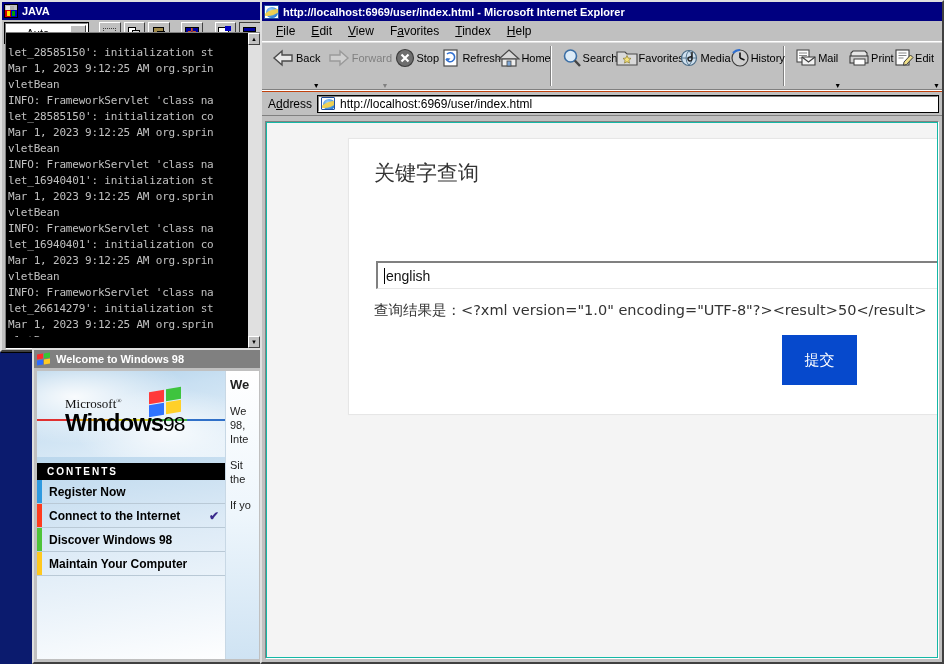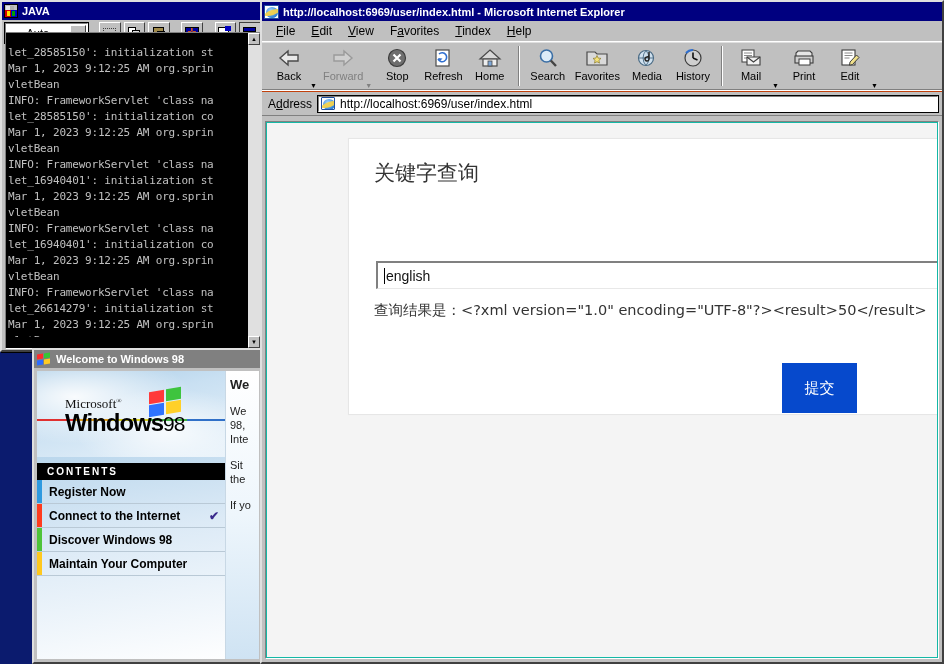--- a/index.html
+++ b/index.html
@@ -306,21 +306,21 @@
     border-top: 1px solid #ffffff;
     border-bottom: 1px solid #808080;
   }
   #ie-toolbar {
     height: 47px;
     display: flex; align-items: flex-start;
     padding: 2px 0 0 4px;
     border-top: 1px solid #dfdfdf;
   }
   .ie-btn {
-    display: flex; flex-direction: column; align-items: center;
+    display: flex; align-items: center;
     justify-content: flex-start;
     min-width: 46px; padding: 1px 4px 0 4px;
     font-size: 11px; color: #000;
     position: relative;
   }
   .ie-btn.disabled { color: #808080; }
   .ie-btn .glyph { height: 24px; display:flex; align-items:center; justify-content:center;}
   .ie-btn .lbl { line-height: 12px; }
   .drop-arrow { font-size: 7px; color:#000; align-self:flex-end; margin:16px 0 0 -2px; padding-right:2px;}
   .drop-arrow.dim { color:#808080; }
@@ -399,21 +399,20 @@
   #submit-btn {
     position: absolute; left: 433px; top: 196px;
     width: 75px; height: 50px;
     background: #0649cc;
     color: #ffffff;
     border: none;
     font-size: 15px;
     font-family: "DejaVu Sans", sans-serif;
     display:flex; align-items:center; justify-content:center;
     cursor: pointer;
-    margin-top: 28px;
   }
 </style>
 </head>
 <body>
 
 <div id="desktop">
 
   <div class="win" id="java-console">
     <div class="titlebar active" id="java-titlebar">
       <span class="java-icon">

